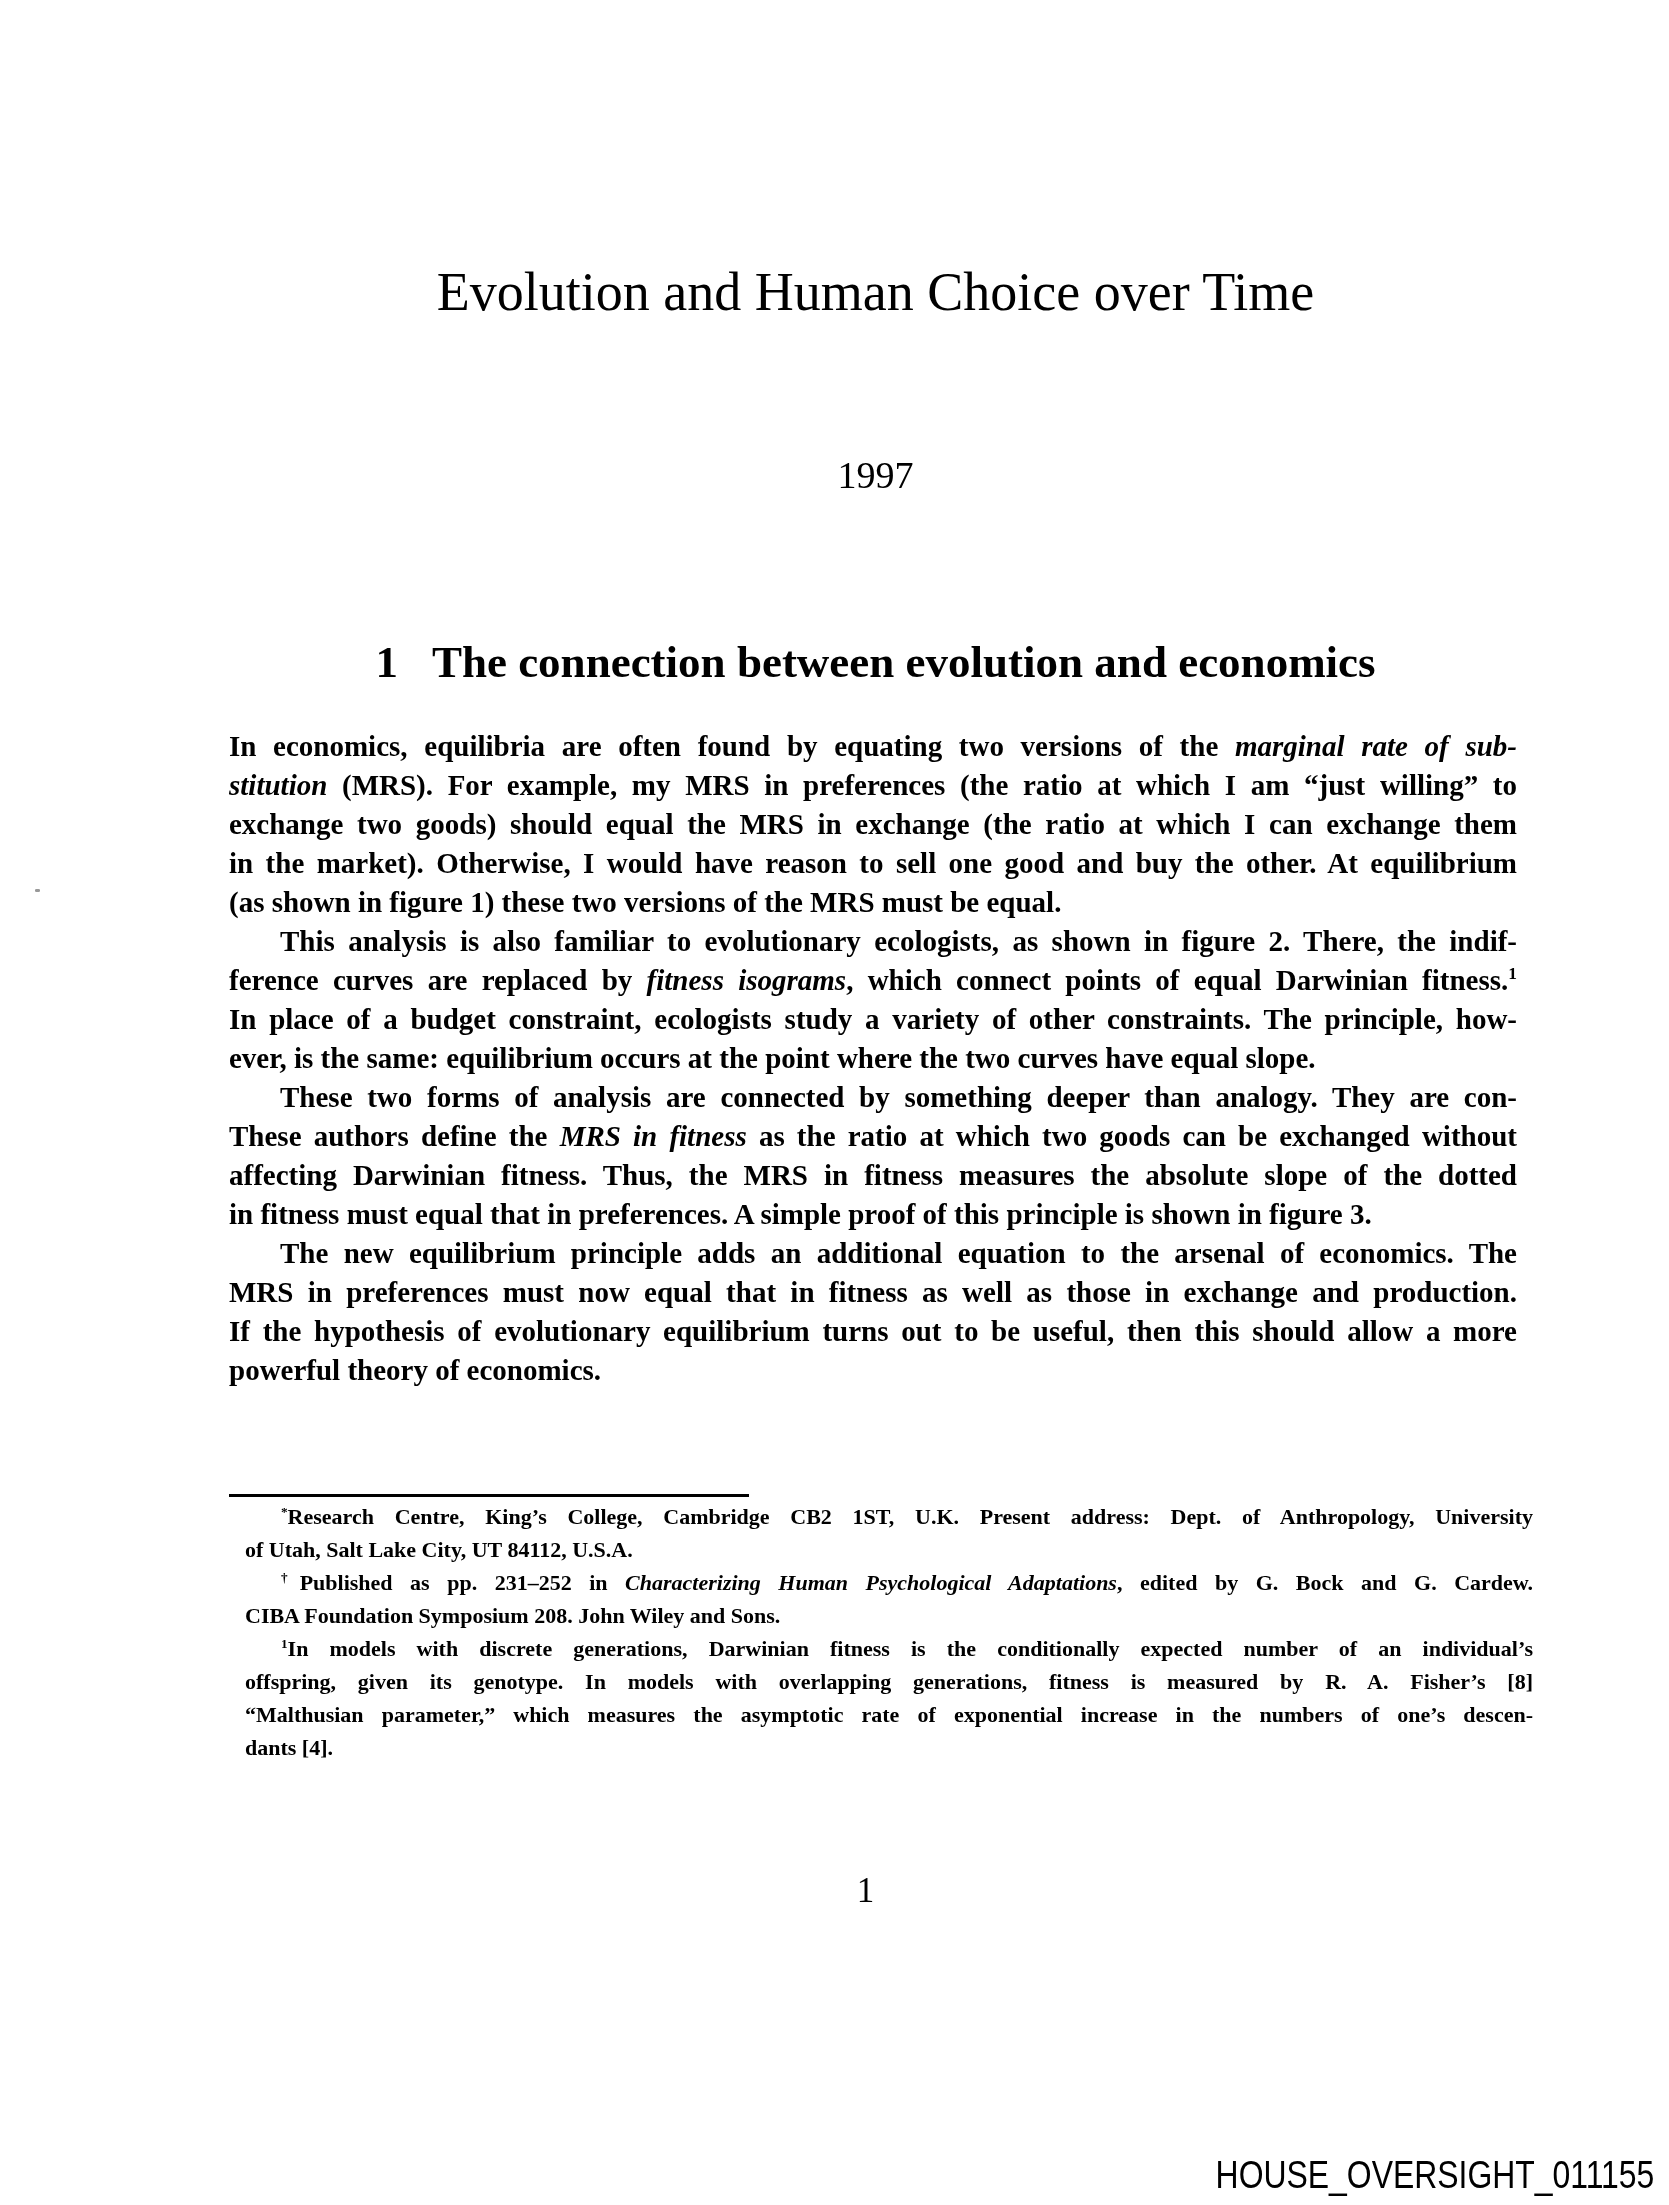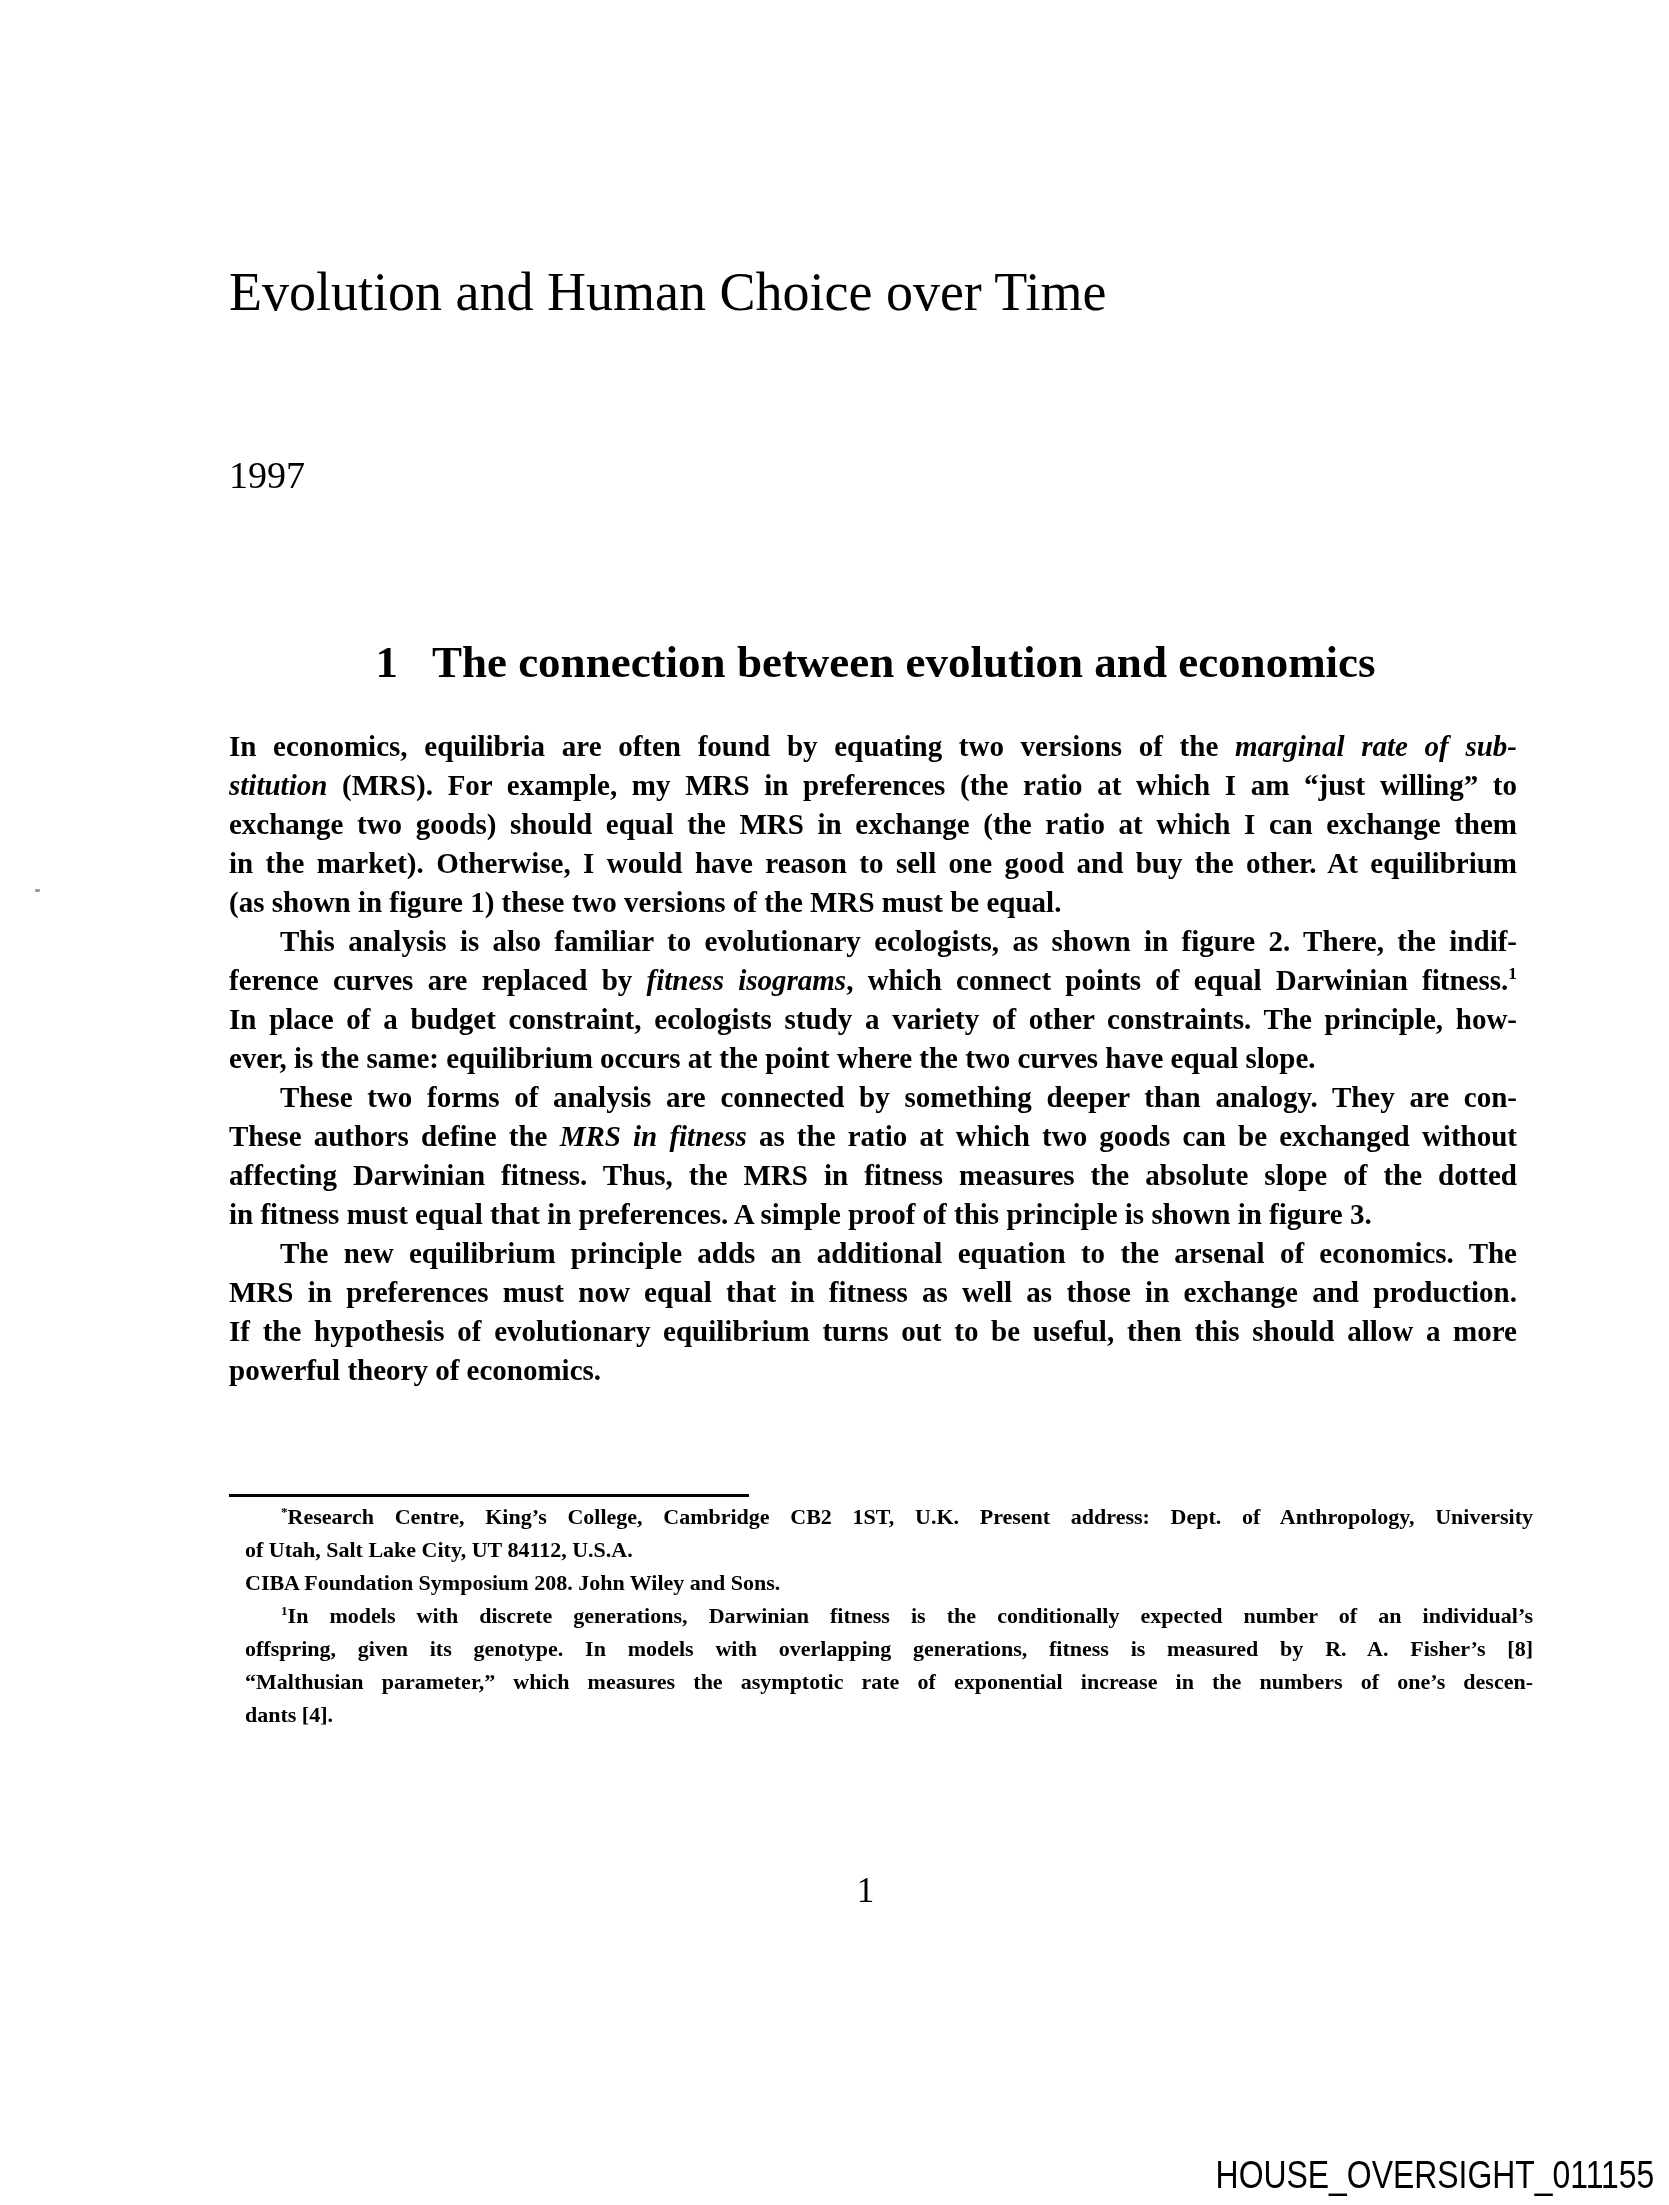--- a/index.html
+++ b/index.html
@@ -4,21 +4,21 @@
 <style>
   html,body{margin:0;padding:0;background:#ffffff;}
   .page{
     position:relative;
     width:1669px;height:2205px;
     background:#ffffff;color:#000;
     font-family:"Liberation Serif", serif;
     overflow:hidden;
   }
   .center-col{
-    position:absolute;left:229px;width:1293px;
+    position:absolute;left:229px;width:1293px;text-align:center;
   }
   #title{top:265px;font-size:54px;line-height:1;}
   #authorline{top:376px;font-size:37px;line-height:1;}
   #year{top:456px;font-size:38px;line-height:1;}
   #heading{
     position:absolute;left:229px;top:640px;width:1293px;
     font-size:45px;font-weight:bold;line-height:1;text-align:center;
   }
   #heading .secnum{margin-right:34px;}
   #bodytext{
@@ -95,20 +95,21 @@
       <div class="tline"><span>MRS in preferences must now equal that in fitness as well as those in exchange and production.</span></div>
       <div class="tline"><span>If the hypothesis of evolutionary equilibrium turns out to be useful, then this should allow a more</span></div>
       <div class="tline last"><span>powerful theory of economics.</span></div>
     </div>
 
   <div class="fnrule"></div>
 
   <div id="footnotes">
       <div class="tline ind"><span class="sup">*</span><span>Research Centre, King’s College, Cambridge CB2 1ST, U.K. Present address: Dept. of Anthropology, University</span></div>
       <div class="tline last"><span>of Utah, Salt Lake City, UT 84112, U.S.A.</span></div>
+      <div class="tline ind"><span class="sup">†</span><span>Published as pp. 231–252 in </span><span class="i">Characterizing Human Psychological Adaptations</span><span>, edited by G. Bock and G. Cardew.</span></div>
       <div class="tline last"><span>CIBA Foundation Symposium 208. John Wiley and Sons.</span></div>
       <div class="tline ind"><span class="sup">1</span><span>In models with discrete generations, Darwinian fitness is the conditionally expected number of an individual’s</span></div>
       <div class="tline"><span>offspring, given its genotype. In models with overlapping generations, fitness is measured by R. A. Fisher’s [8]</span></div>
       <div class="tline"><span>“Malthusian parameter,” which measures the asymptotic rate of exponential increase in the numbers of one’s descen-</span></div>
       <div class="tline last"><span>dants [4].</span></div>
     </div>
 
   <div id="pagenum">1</div>
 
   <div id="watermark">HOUSE_OVERSIGHT_011155</div>

